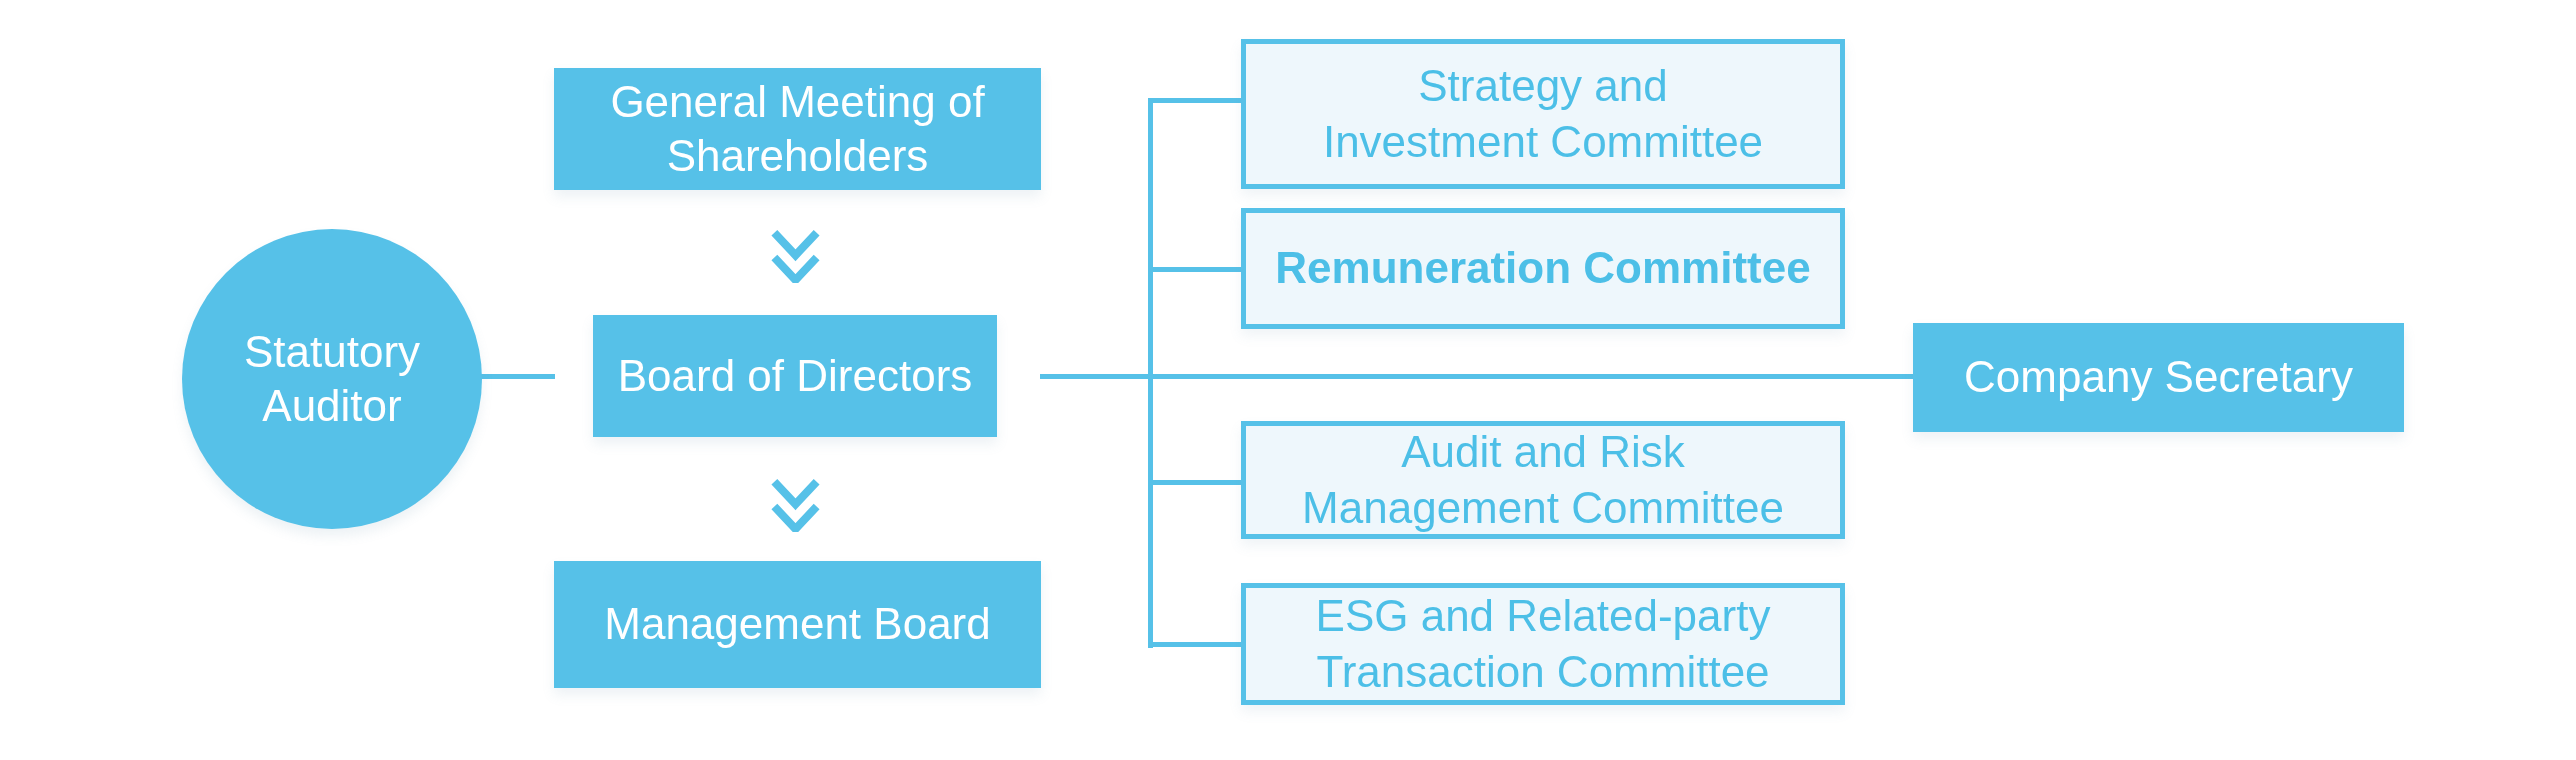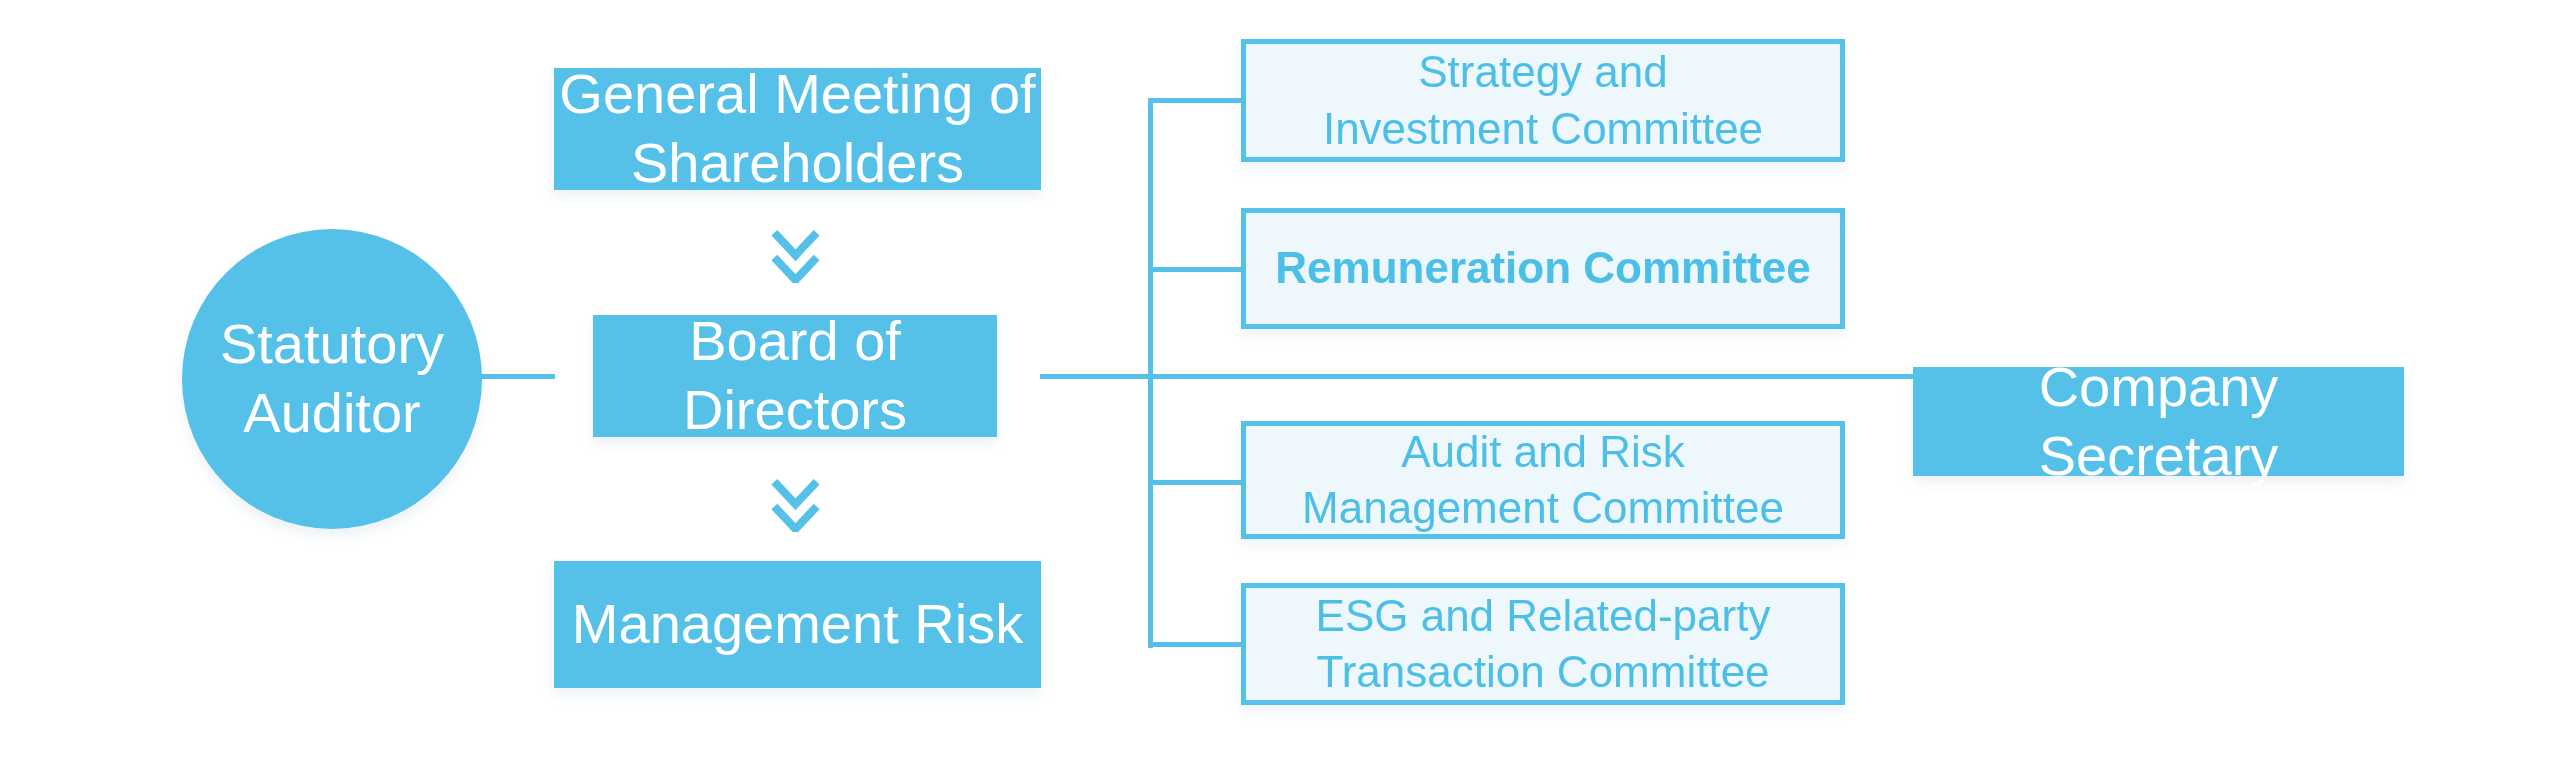--- a/index.html
+++ b/index.html
@@ -19,21 +19,21 @@
     text-align: center;
     box-sizing: border-box;
   }
   .node .label {
     white-space: pre-line;
     width: 100%;
   }
   .solid {
     background: #56C1E8;
     color: #ffffff;
-    font-size: 56px;
+    font-size: 44px;
     line-height: 1.23;
     box-shadow: 0 7.3px 11.7px rgba(110, 150, 175, 0.12);
   }
   .outline {
     background: #EEF7FC;
     border: 5.1px solid #56C1E8;
     color: #4CBFE7;
     font-size: 44px;
     line-height: 1.28;
     box-shadow: 0 7.3px 11.7px rgba(110, 150, 175, 0.10);
@@ -53,26 +53,26 @@
   }
   .chevron svg { display: block; width: 100%; height: 100%; }
 
   
   #node-general-meeting   { left: 554px;  top: 68px;  width: 487px; height: 122px; }
   #node-board             { left: 554px;  top: 315px; width: 404px; height: 122px; margin-left: 39px; }
   #node-management        { left: 554px;  top: 561px; width: 487px; height: 127px; }
   
   #node-statutory-auditor { left: 182px;  top: 229px; width: 300px; height: 300px; }
   
-  #node-committee-strategy     { left: 1241px; top: 39px;  width: 604px; height: 123px; }
+  #node-committee-strategy     { left: 1241px; top: 39px;  width: 604px; height: 150px; }
   #node-committee-remuneration { left: 1241px; top: 208px; width: 604px; height: 121px; font-weight: bold; }
   #node-committee-audit        { left: 1241px; top: 421px; width: 604px; height: 118px; }
   #node-committee-esg          { left: 1241px; top: 583px; width: 604px; height: 122px; }
   
-  #node-company-secretary { left: 1913px; top: 323px; width: 491px; height: 109px; margin-top: 44px; }
+  #node-company-secretary { left: 1913px; top: 323px; width: 491px; height: 109px; }
 
   
   #line-auditor-board    { left: 477px;  top: 374px; width: 78px;  height: 5.1px; }
   #line-board-secretary  { left: 1040px; top: 374px; width: 874px; height: 5.1px; }
   #line-trunk            { left: 1148px; top: 98px; width: 5.1px;    height: 550px; }
   #line-branch-strategy     { left: 1148px; top: 98px; width: 95px; height: 5.1px; }
   #line-branch-remuneration { left: 1148px; top: 267px; width: 95px; height: 5.1px; }
   #line-branch-audit        { left: 1148px; top: 480px; width: 95px; height: 5.1px; }
   #line-branch-esg          { left: 1148px; top: 642px; width: 95px; height: 5.1px; }
 
@@ -112,21 +112,21 @@
   </div>
 
   <div class="node solid" id="node-general-meeting">
     <span class="label">General Meeting of
 Shareholders</span>
   </div>
   <div class="node solid" id="node-board">
     <span class="label">Board of Directors</span>
   </div>
   <div class="node solid" id="node-management">
-    <span class="label">Management Risk</span>
+    <span class="label">Management Board</span>
   </div>
 
   <div class="node outline" id="node-committee-strategy">
     <span class="label">Strategy and
 Investment Committee</span>
   </div>
   <div class="node outline" id="node-committee-remuneration">
     <span class="label">Remuneration Committee</span>
   </div>
   <div class="node outline" id="node-committee-audit">

